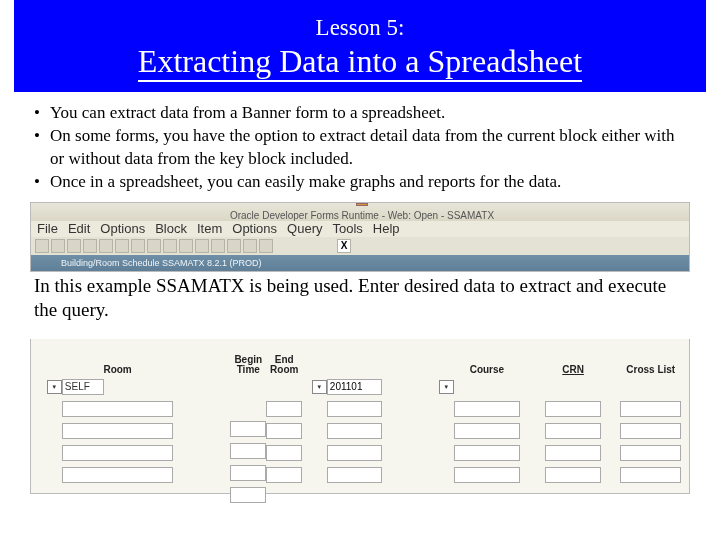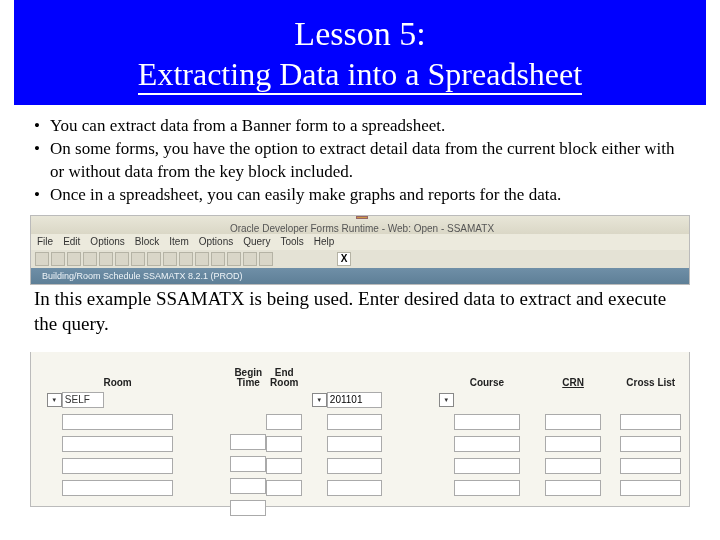--- a/index.html
+++ b/index.html
@@ -5,21 +5,21 @@
   * { box-sizing: border-box; margin: 0; padding: 0; }
   html, body { width: 720px; height: 540px; font-family: Georgia, 'Times New Roman', serif; background: #fff; overflow: hidden; }
   .slide { width: 720px; height: 540px; background: #fff; position: relative; }
   .title-band {
     background: #0000ff;
     color: #fff;
     text-align: center;
     padding: 14px 20px 10px 20px;
     margin: 0 14px 0 14px;
   }
-  .title-band .line1 { font-size: 34px; line-height: 1.2; border-bottom: none; }
+  .title-band .line1 { font-size: 23px; line-height: 1.2; border-bottom: none; }
   .title-band .line2 { font-size: 32px; line-height: 1.2; border-bottom: 2px solid #fff; display: inline-block; }
   .bullets { padding: 10px 34px 4px 34px; font-size: 17px; line-height: 1.35; }
   .bullets .row { display: flex; }
   .bullets .dot { width: 16px; flex: 0 0 16px; }
   .bullets .txt { flex: 1; }
   .explain { padding: 2px 34px 8px 34px; font-size: 19px; line-height: 1.3; }
   .shot {
     margin: 4px 30px 0 30px;
     border: 1px solid #bbb;
     background: #f3f2e8;
@@ -31,34 +31,34 @@
   .shot-titlebar {
     height: 18px;
     background: linear-gradient(#e8e6d8,#dad7c6);
     display: flex; align-items: center;
     font-size: 10px; color: #555;
     padding-left: 4px; gap: 4px; flex-direction: column;
   }
   .shot-titlebar .ic { width: 12px; height: 12px; background: #c94; border: 1px solid #966; }
   .shot-menu {
     height: 16px; display: flex; gap: 10px; padding-left: 6px;
-    font-size: 10px; color: #333; align-items: center;
+    font-size: 13px; color: #333; align-items: center;
     background: #eceadd;
   }
   .shot-toolbar {
     height: 18px; background: #e4e2d5; display: flex; align-items: center;
     gap: 2px; padding-left: 4px;
   }
   .tb { width: 14px; height: 14px; background: #d9d6c8; border: 1px solid #b5b3a5; }
   .tb.x { background: #fff; color:#000; font-size:10px; line-height:12px; text-align:center; font-weight:bold;}
   .shot-subbar {
     height: 16px;
     background: linear-gradient(#6f8fa7,#5e7f97);
     color: #eef4f8; font-size: 9px; display: flex; align-items: center;
-    padding-left: 11px;
+    padding-left: 30px;
   }
   .formarea {
     margin: 8px 30px 0 30px;
     border-left: 1px solid #bbb; border-right: 1px solid #bbb; border-bottom: 1px solid #bbb;
     background: #f6f5ee;
     padding: 10px 8px 8px 8px;
     font-family: Tahoma, Arial, sans-serif;
   }
   .hdrrow { display: flex; align-items: flex-end; font-size: 10px; font-weight: bold; color: #222; height: 26px; }
   .hdrrow .cell { text-align: center; }

